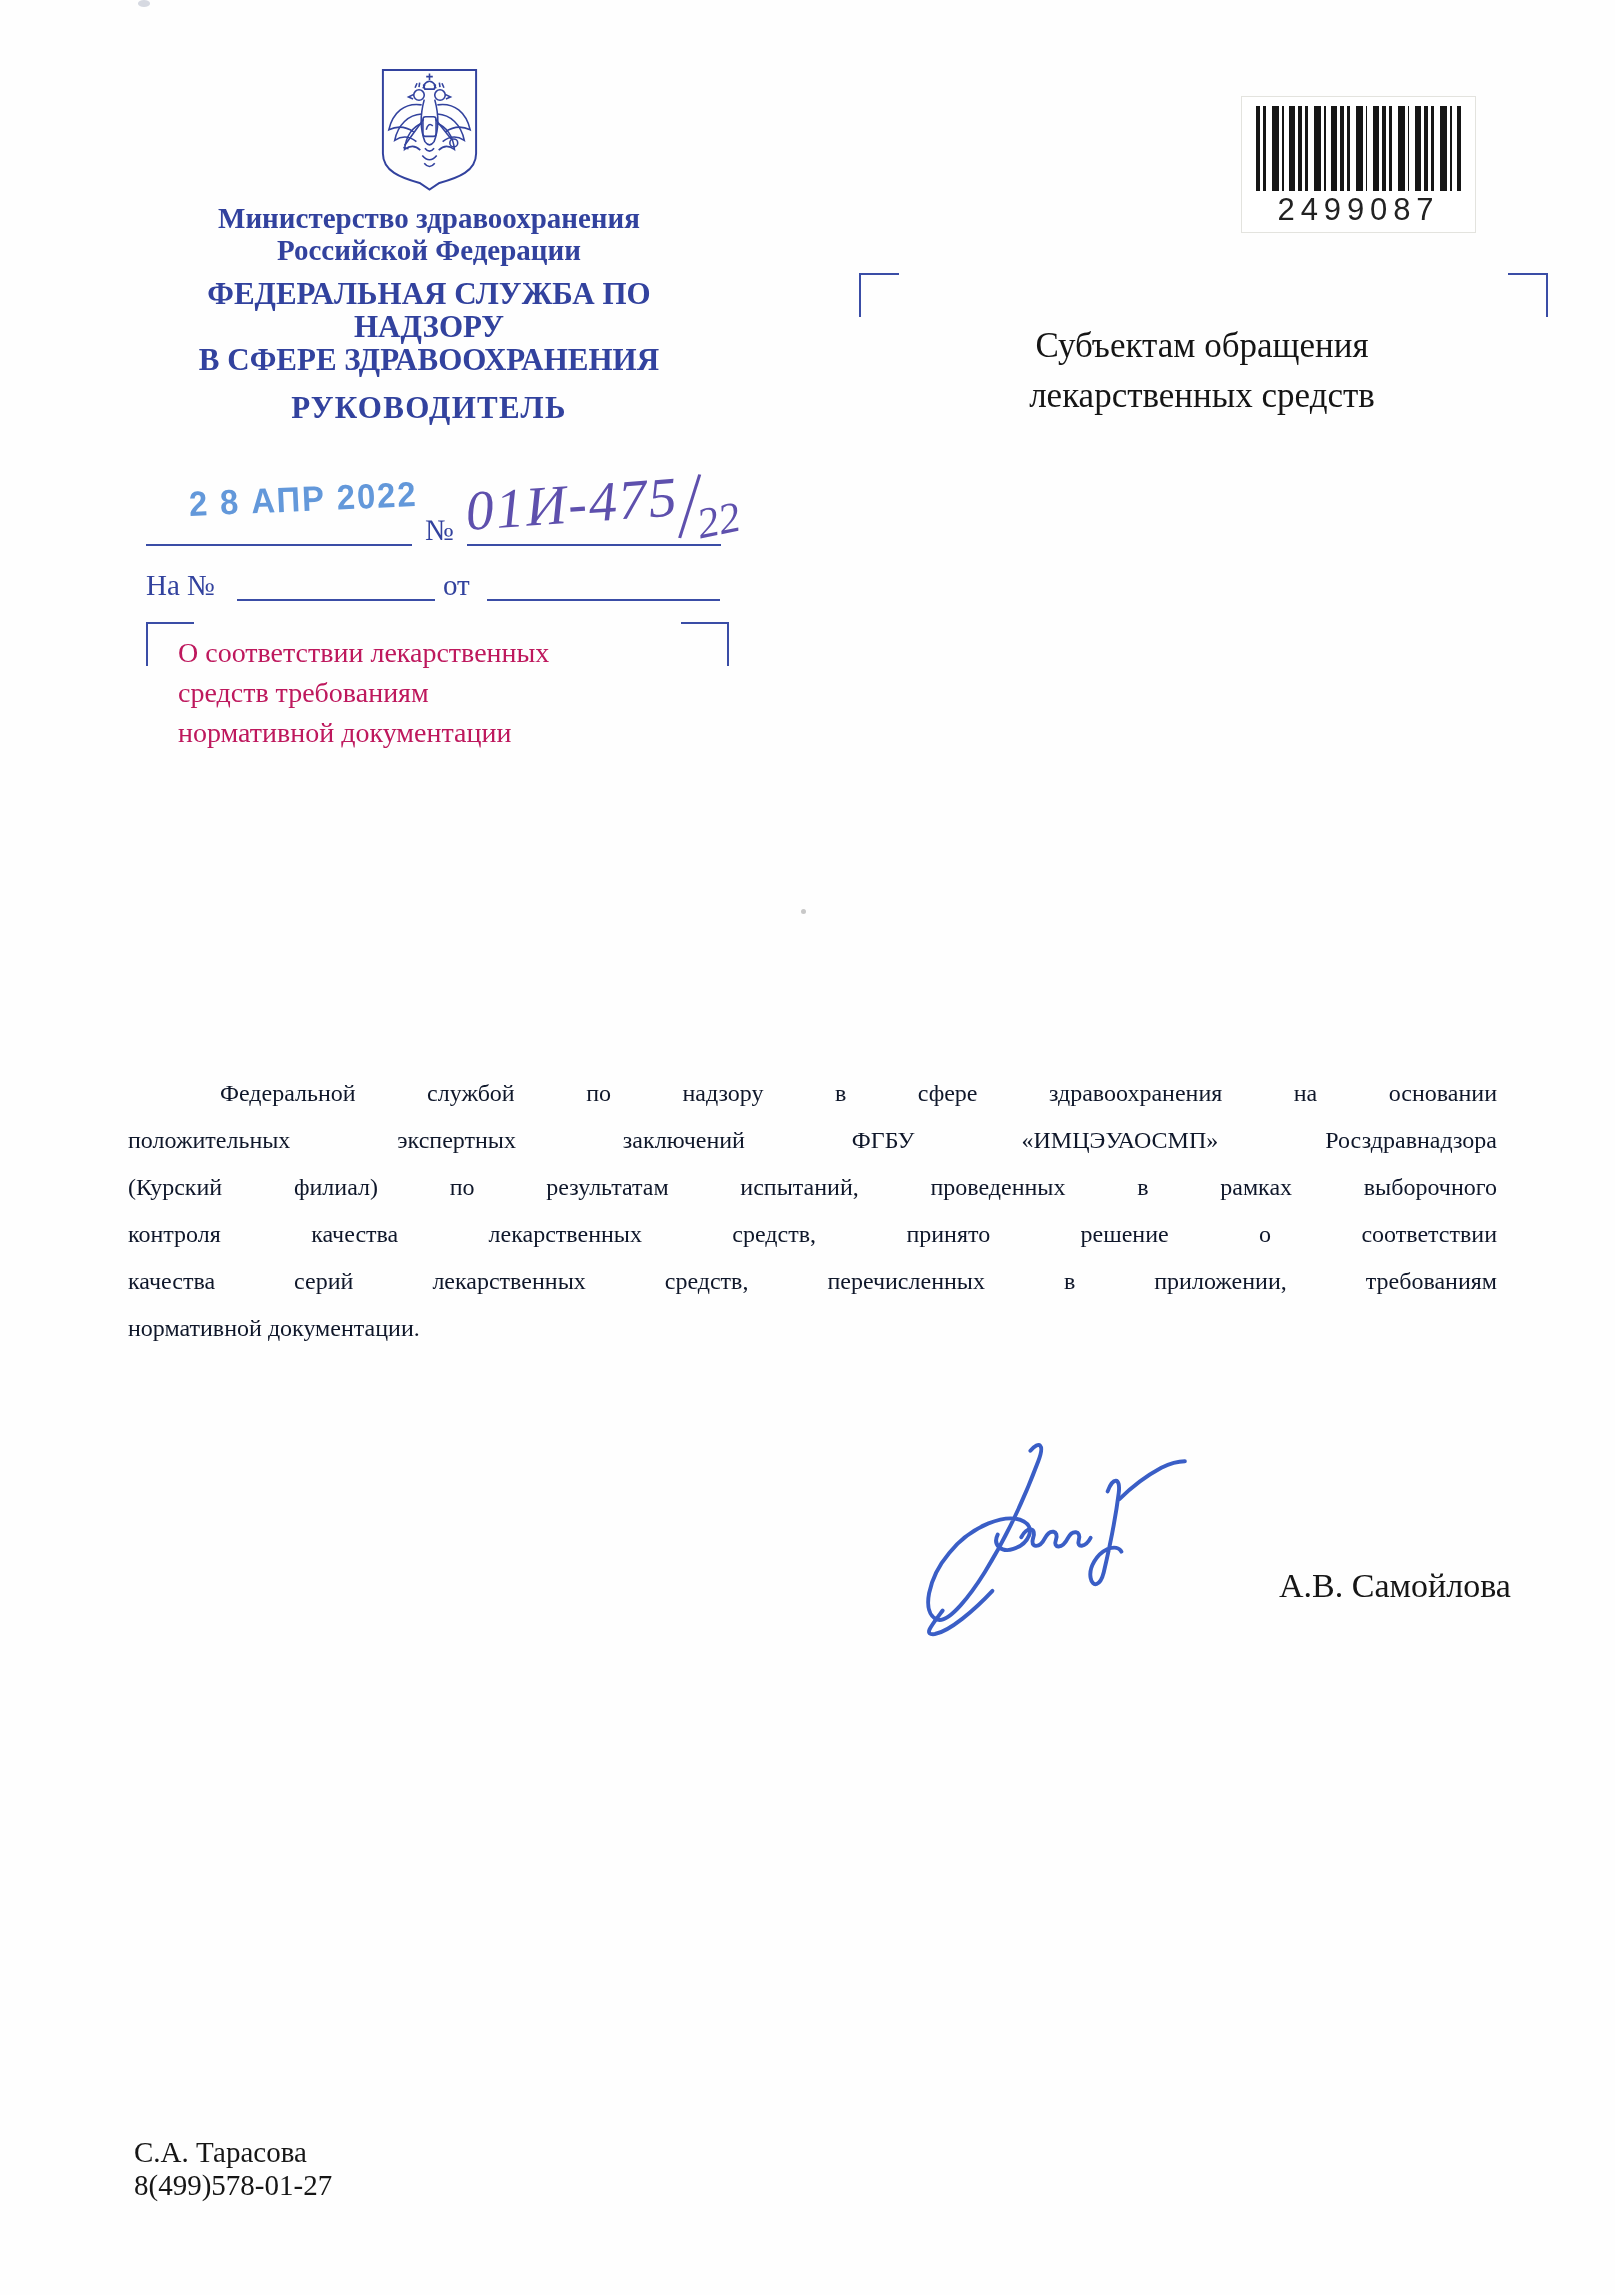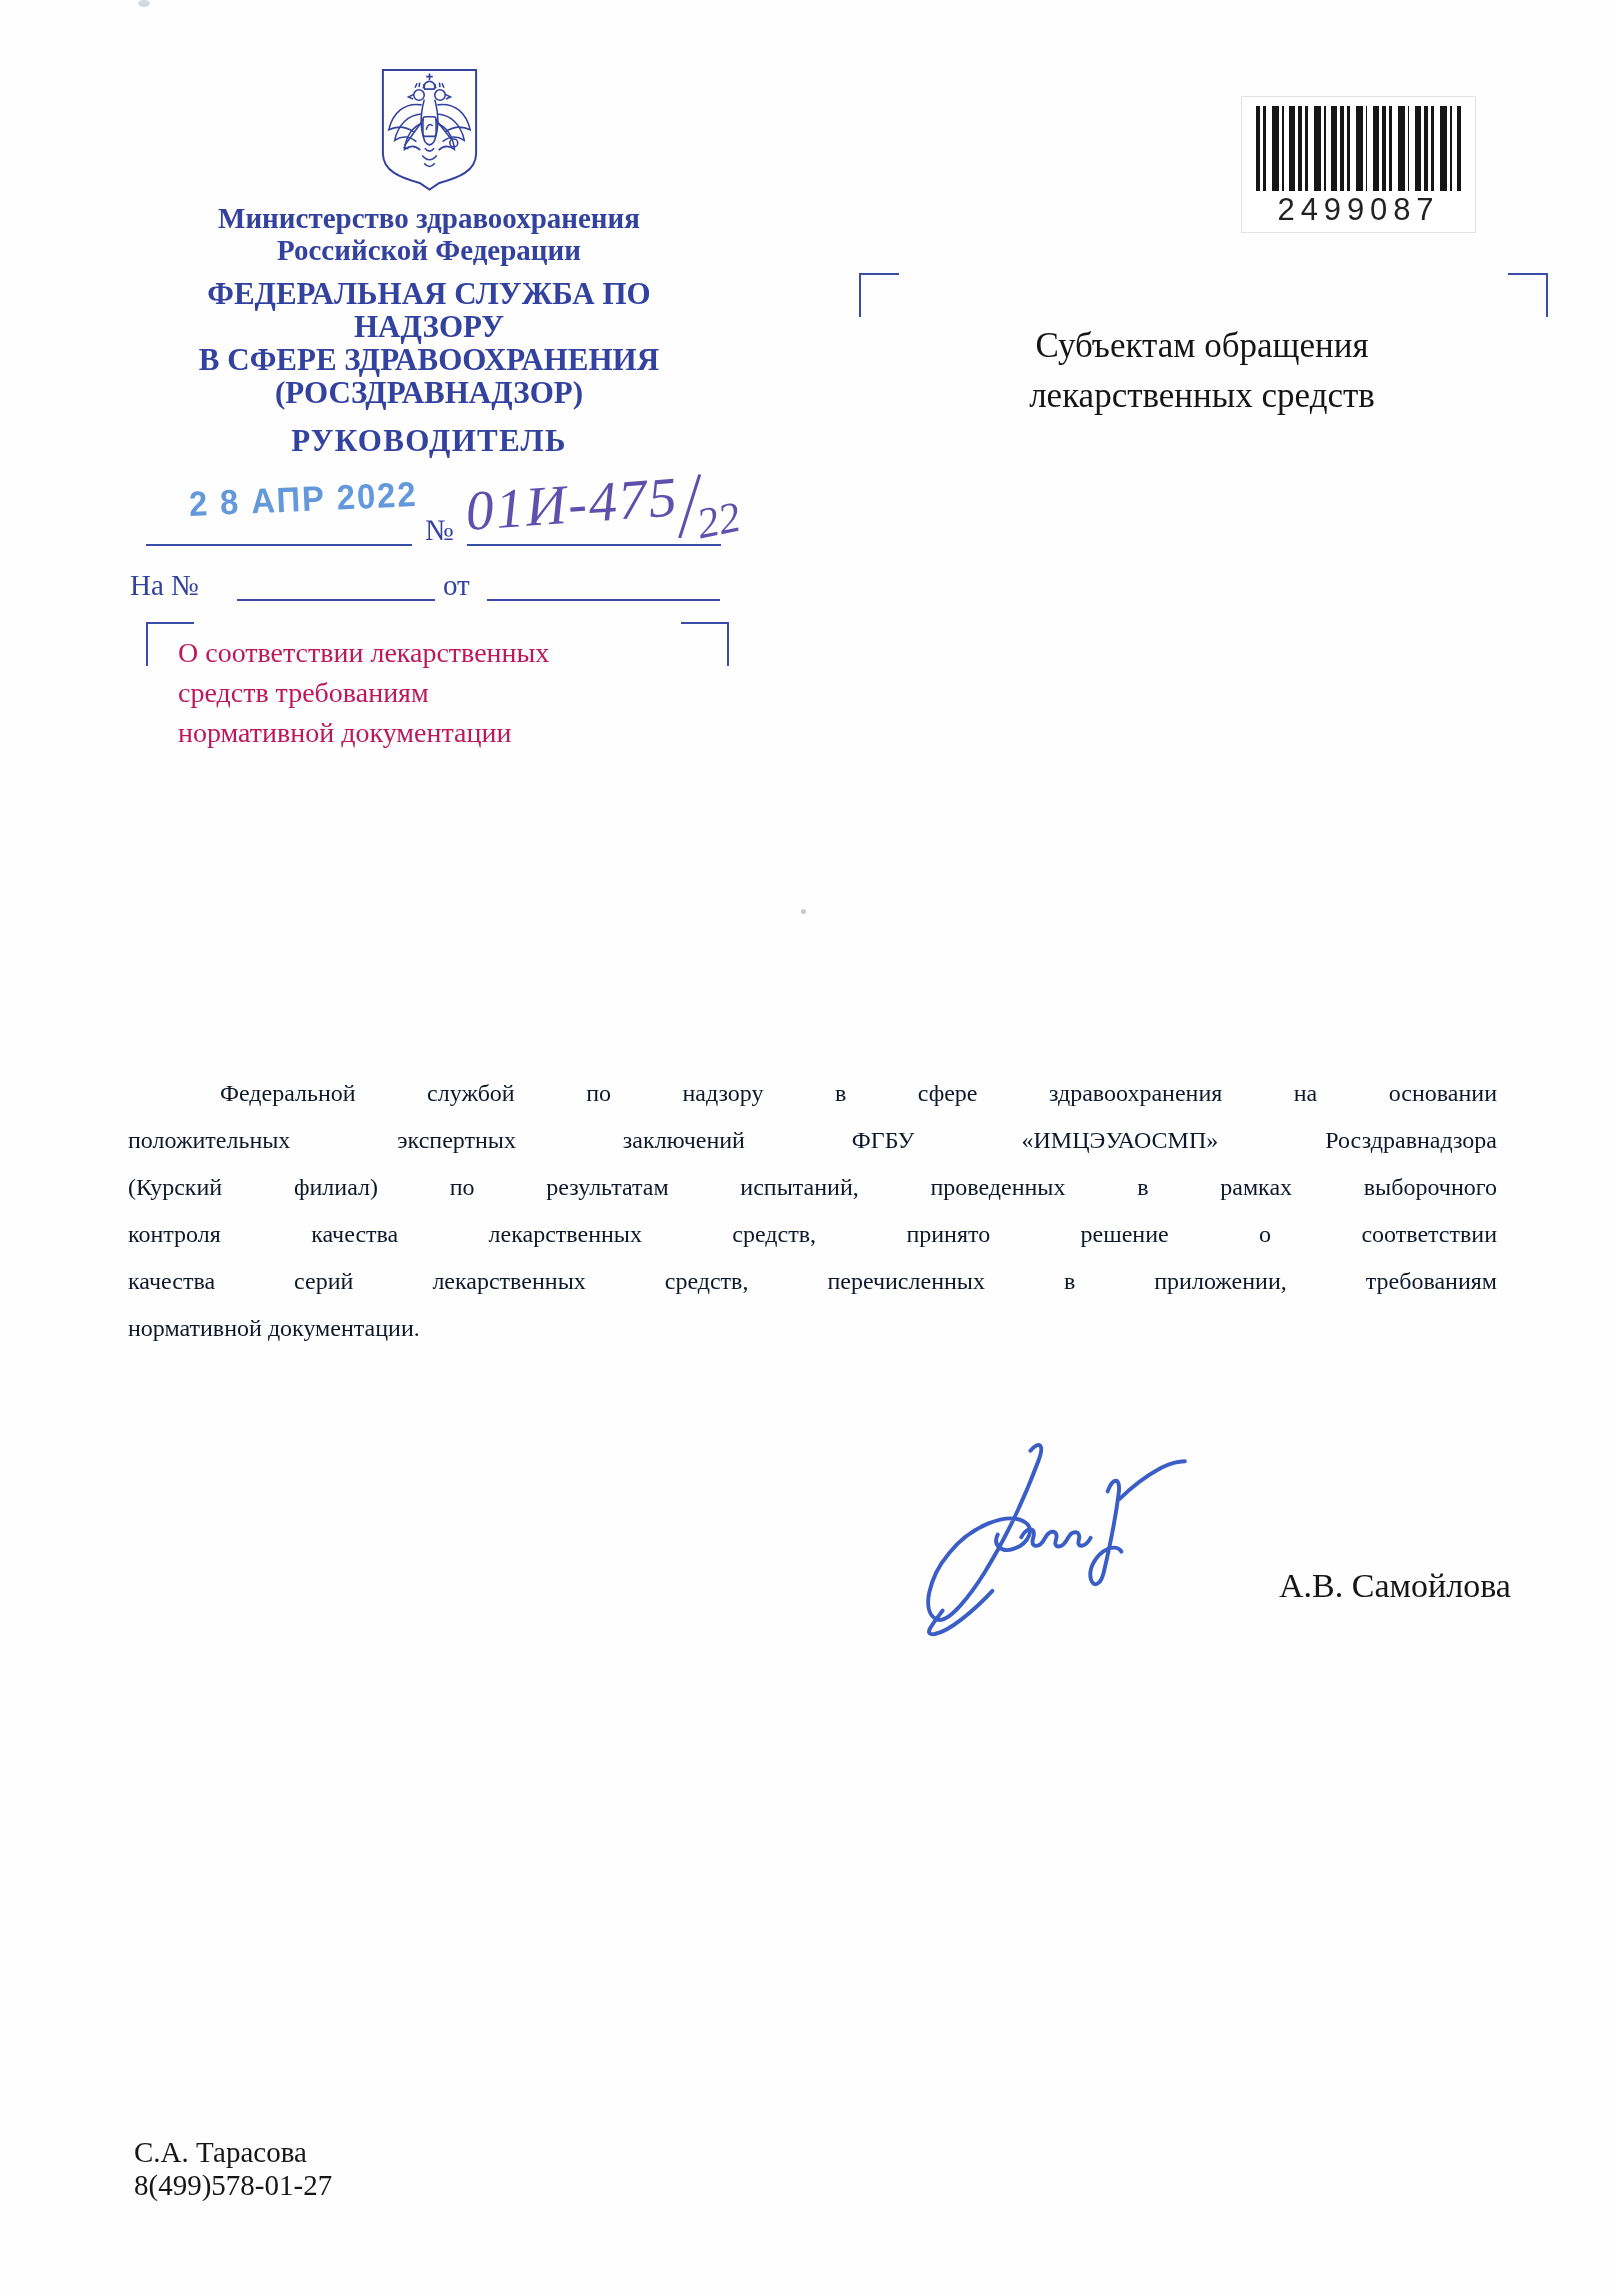--- a/index.html
+++ b/index.html
@@ -22,21 +22,21 @@
   .hw{position:absolute;left:468px;top:479px;color:#5e50ad;font-style:italic;white-space:nowrap;
       transform:rotate(-4deg);transform-origin:left bottom;}
   .hw-main{font-size:56px;letter-spacing:2px;}
   .hw-slash{display:inline-block;font-size:56px;transform:scaleY(1.8) rotate(8deg) translateY(5.2px);margin:0 -1.3px 0 2.6px;}
   .hw-tail{display:inline-block;font-size:43px;transform:translateY(22px) rotate(-8deg);}
   .rule{position:absolute;border-top:2px solid #3a4da6;}
   .u1{left:146px;top:544px;width:266px;}
   .u2{left:467px;top:544px;width:254px;}
   .u3{left:237px;top:599px;width:198px;}
   .u4{left:487px;top:599px;width:233px;}
-  .reply-label{position:absolute;left:130px;top:569px;font-size:29px;color:#32429e;text-align:center;}
+  .reply-label{position:absolute;left:146px;top:569px;font-size:29px;color:#32429e;text-align:center;}
   .from-label{position:absolute;left:443px;top:569px;font-size:29px;color:#32429e;text-align:center;}
 
   
   .bracket{position:absolute;width:46px;height:42px;}
   .bl{border-top:2px solid #3a4da6;border-left:2px solid #3a4da6;}
   .br{border-top:2px solid #3a4da6;border-right:2px solid #3a4da6;}
   .sb-left{left:146px;top:622px;}
   .sb-right{left:681px;top:622px;}
   .ab-left{left:859px;top:273px;width:38px;}
   .ab-right{left:1508px;top:273px;width:38px;}
@@ -107,21 +107,20 @@
           <circle cx="117" cy="120" r="6"></circle>
       </g>
     </svg>
     <div class="ministry">
       <div>Министерство здравоохранения</div>
       <div>Российской Федерации</div>
     </div>
     <div class="service">
       <div>ФЕДЕРАЛЬНАЯ СЛУЖБА ПО НАДЗОРУ</div>
       <div>В СФЕРЕ ЗДРАВООХРАНЕНИЯ</div>
-      <div>(РОСЗДРАВНАДЗОР)</div>
     </div>
     <div class="position">РУКОВОДИТЕЛЬ</div>
   </div>
 
   <div class="stamp">2 8 АПР 2022</div>
   <div class="numsign">№</div>
   <div class="hw">
     <span class="hw-main">01И-475</span><span class="hw-slash">/</span><span class="hw-tail">22</span>
   </div>
   <div class="rule u1"></div>

